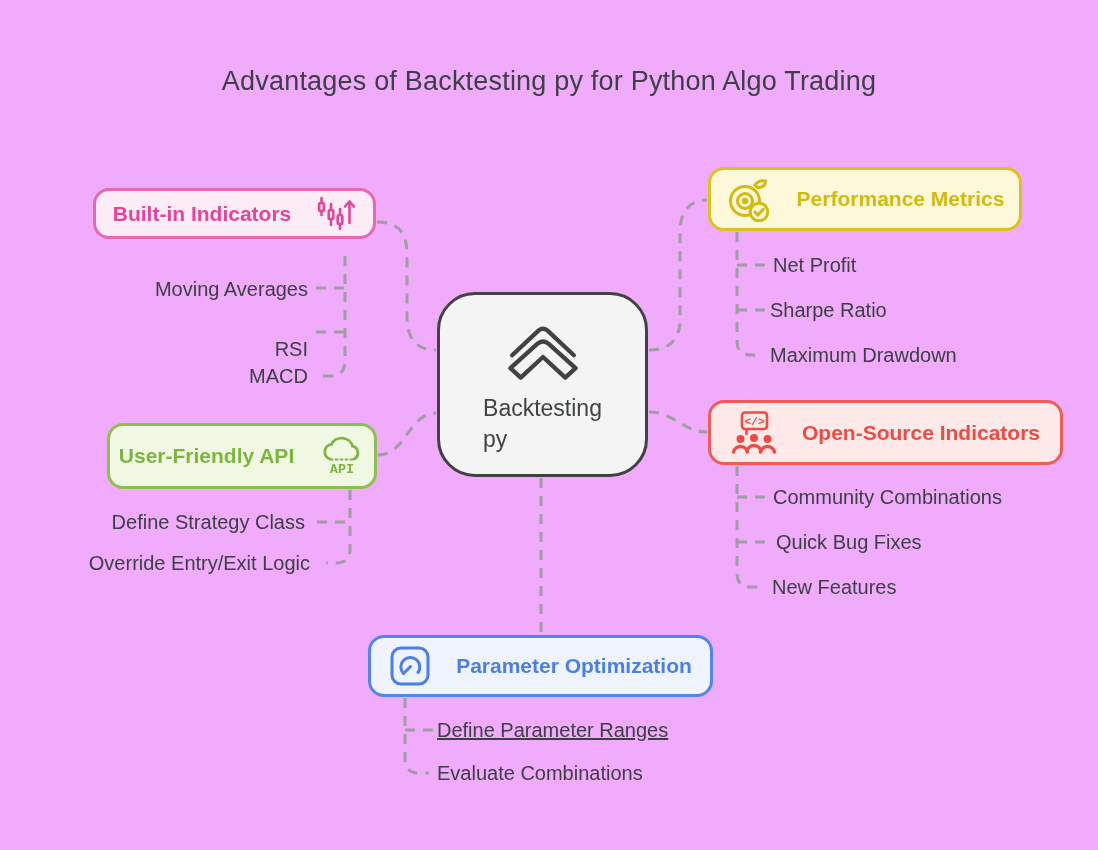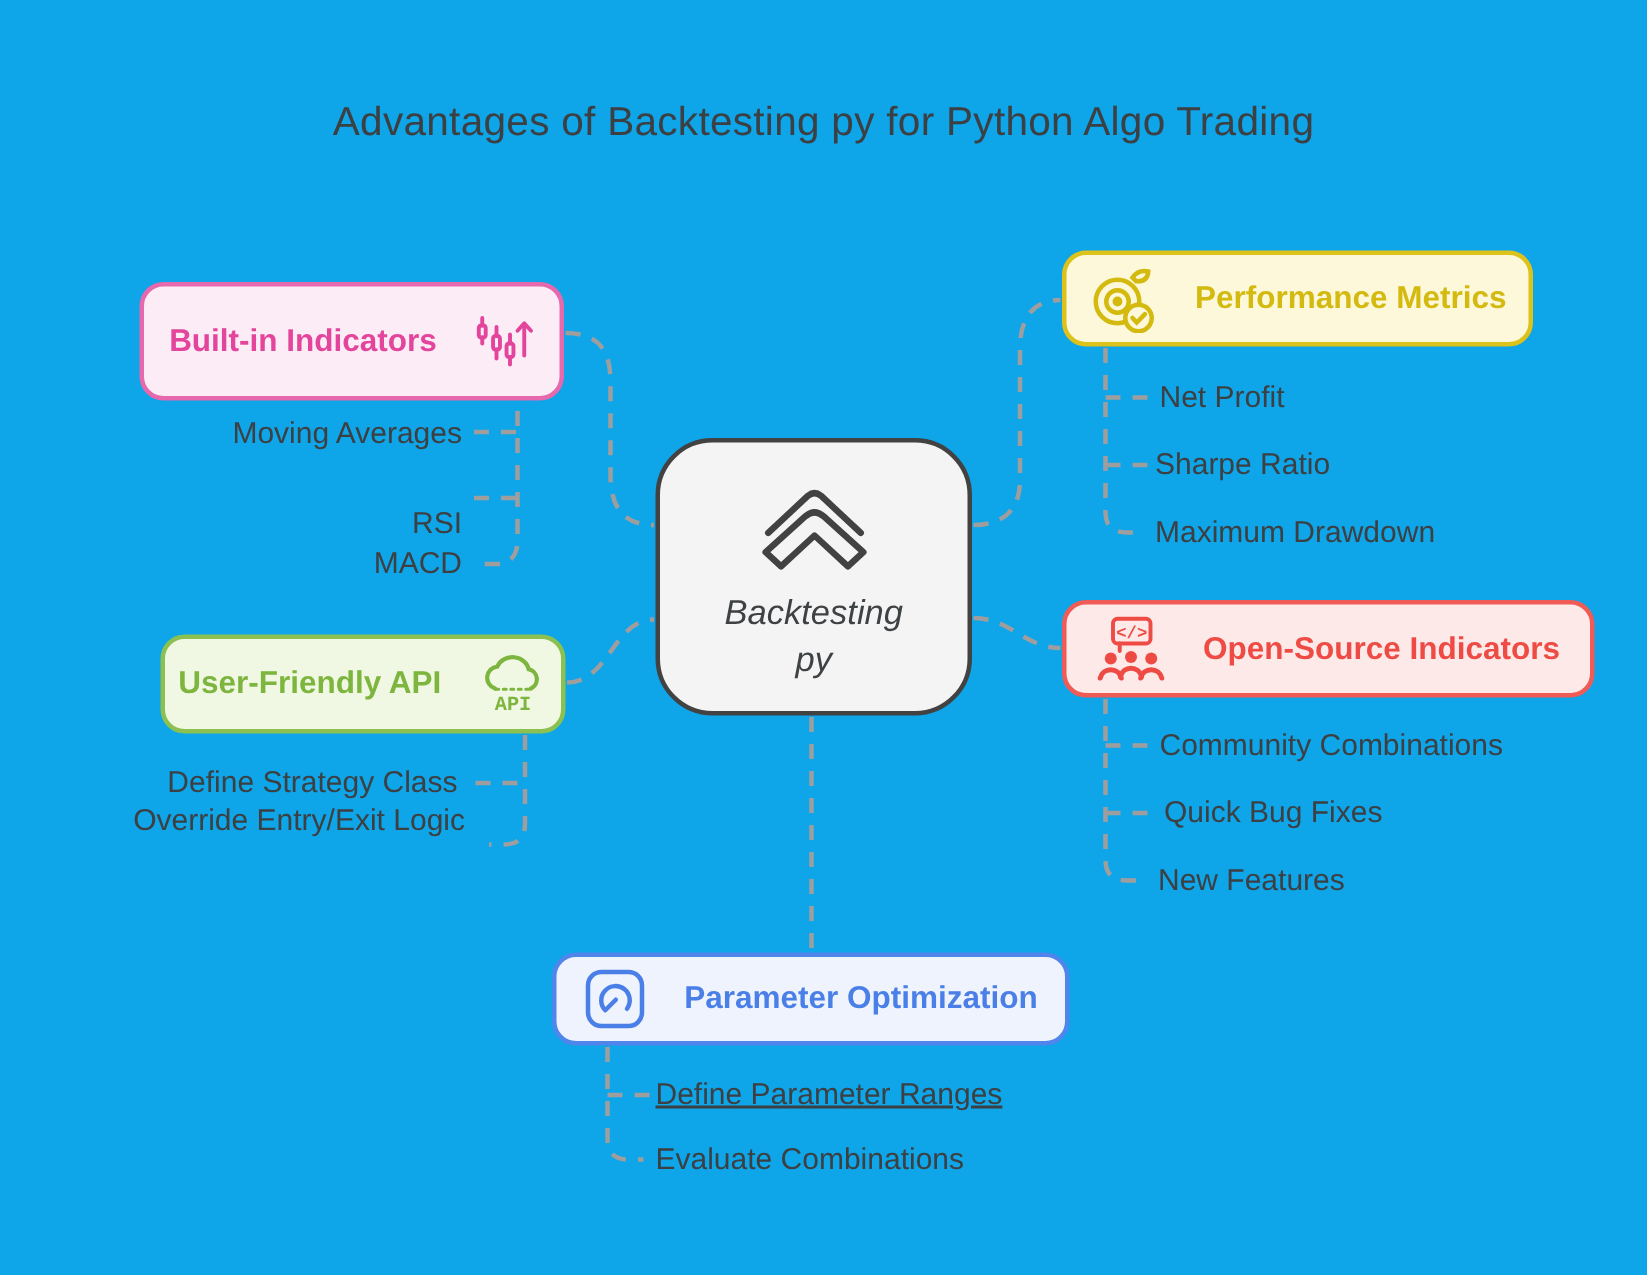--- a/index.html
+++ b/index.html
@@ -1,42 +1,42 @@
 <!DOCTYPE html>
 <html><head>
 <meta charset="utf-8">
 <style>
   html,body{margin:0;padding:0;background:#ffffff;}
   #canvas{
-    position:relative;width:1098px;height:850px;background:#0ea5e9;overflow:hidden;
+    position:relative;width:1098px;height:850px;background:#f0abfc;overflow:hidden;
     font-family:"Liberation Sans", sans-serif;
   }
   #title{
     position:absolute;left:0;top:66px;width:1098px;text-align:center;
     font-size:27px;font-weight:500;color:#3c4043;letter-spacing:.2px;
   }
   svg.lines{position:absolute;left:0;top:0;width:1098px;height:850px;}
   .dash{fill:none;stroke:#9e9e9e;stroke-width:3;stroke-dasharray:10 8;}
   .box{
     position:absolute;display:flex;align-items:center;justify-content:center;gap:25px;
     border-radius:16px;border:3px solid;box-sizing:border-box;
     font-size:21px;font-weight:bold;white-space:nowrap;
   }
   .box .ic{display:flex;align-items:center;justify-content:center;}
-  .b-ind {left:93px; top:188px; width:283px;height:79px;border-color:#e668ad;background:#fcecf5;color:#e4459c;}
+  .b-ind {left:93px; top:188px; width:283px;height:51px;border-color:#e668ad;background:#fcecf5;color:#e4459c;}
   .b-api {left:107px;top:423px; width:270px;height:66px;border-color:#8cc152;background:#f0f8e4;color:#7db53e;}
   .b-met {left:708px;top:167px; width:314px;height:64px;border-color:#dcc21a;background:#fcf8d9;color:#d4b90f;}
   .b-oss {left:708px;top:400px; width:355px;height:65px;border-color:#f05c55;background:#fde9e8;color:#ef4b45;}
   .b-opt {left:368px;top:635px; width:345px;height:62px;border-color:#5086ec;background:#eef3fd;color:#4b7fe8;}
   .b-center{
     left:437px;top:292px;width:211px;height:185px;
     border:3px solid #424242;background:#f4f4f4;border-radius:38px;
     flex-direction:column;gap:6px;justify-content:center;
   }
-  .center-label{font-size:23px;font-weight:normal;color:#3f4245;text-align:center;line-height:31px;font-style:italic;}
+  .center-label{font-size:23px;font-weight:normal;color:#3f4245;line-height:31px;}
   .sub{
     position:absolute;font-size:20px;color:#3d4043;white-space:nowrap;line-height:26px;
   }
   .sub.r{text-align:right;}
 </style>
 </head>
 <body>
 
 <div id="canvas">
 
@@ -108,21 +108,21 @@
     <span>User-Friendly API</span>
     <span class="ic">
       <svg width="46" height="42" viewBox="0 0 46 42" fill="none" stroke="#7db53e" stroke-width="2.8" stroke-linecap="round">
         <path d="M11 24 A7.5 7.5 0 0 1 12.5 9.4 A11 10 0 0 1 33.5 11.2 A6.8 6.8 0 0 1 35 24"></path>
         <path d="M11.5 24.5 H34.5" stroke-dasharray="2 3" stroke-width="2"></path>
         <text x="23" y="38" text-anchor="middle" font-family="Liberation Mono, monospace" font-size="13.5" font-weight="bold" fill="#7db53e" stroke="none">API</text>
       </svg>
     </span>
   </div>
   <div class="sub r" style="right:793px;top:509px;">Define Strategy Class</div>
-  <div class="sub r" style="right:788px;top:534px;">Override Entry/Exit Logic</div>
+  <div class="sub r" style="right:788px;top:550px;">Override Entry/Exit Logic</div>
 
   <div class="box b-met">
     <span class="ic">
       <svg width="46" height="46" viewBox="0 0 46 46" fill="none" stroke="#d4b90f" stroke-width="3" stroke-linecap="round">
         <circle cx="19" cy="25" r="14.5"></circle>
         <circle cx="19" cy="25" r="7.5"></circle>
         <circle cx="19" cy="25" r="1.8" fill="#d4b90f"></circle>
         <path d="M29 9 Q33 3.5 39.5 5 Q39 12 31.5 11.5 Z" fill="#fcf8d9"></path>
         <circle cx="33" cy="36" r="8.8" fill="#fcf8d9"></circle>
         <path d="M29 36 L31.8 39 L37.3 33.4"></path>

